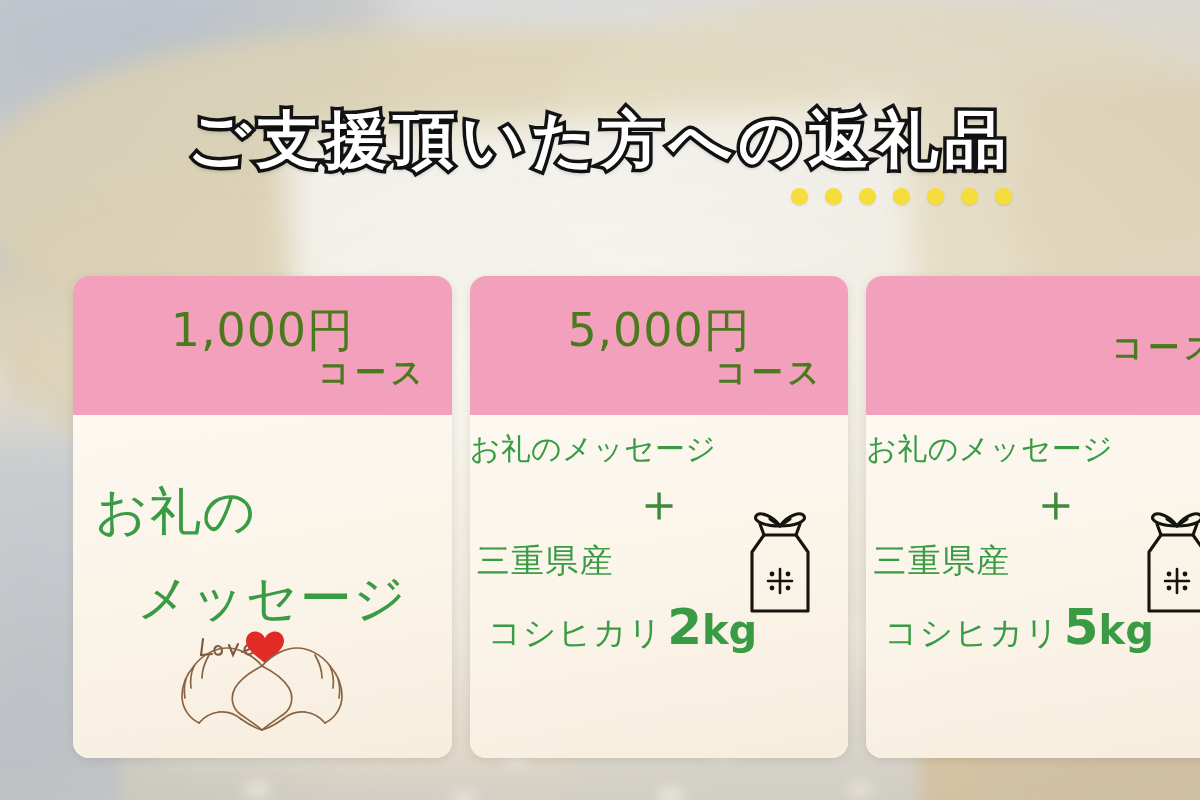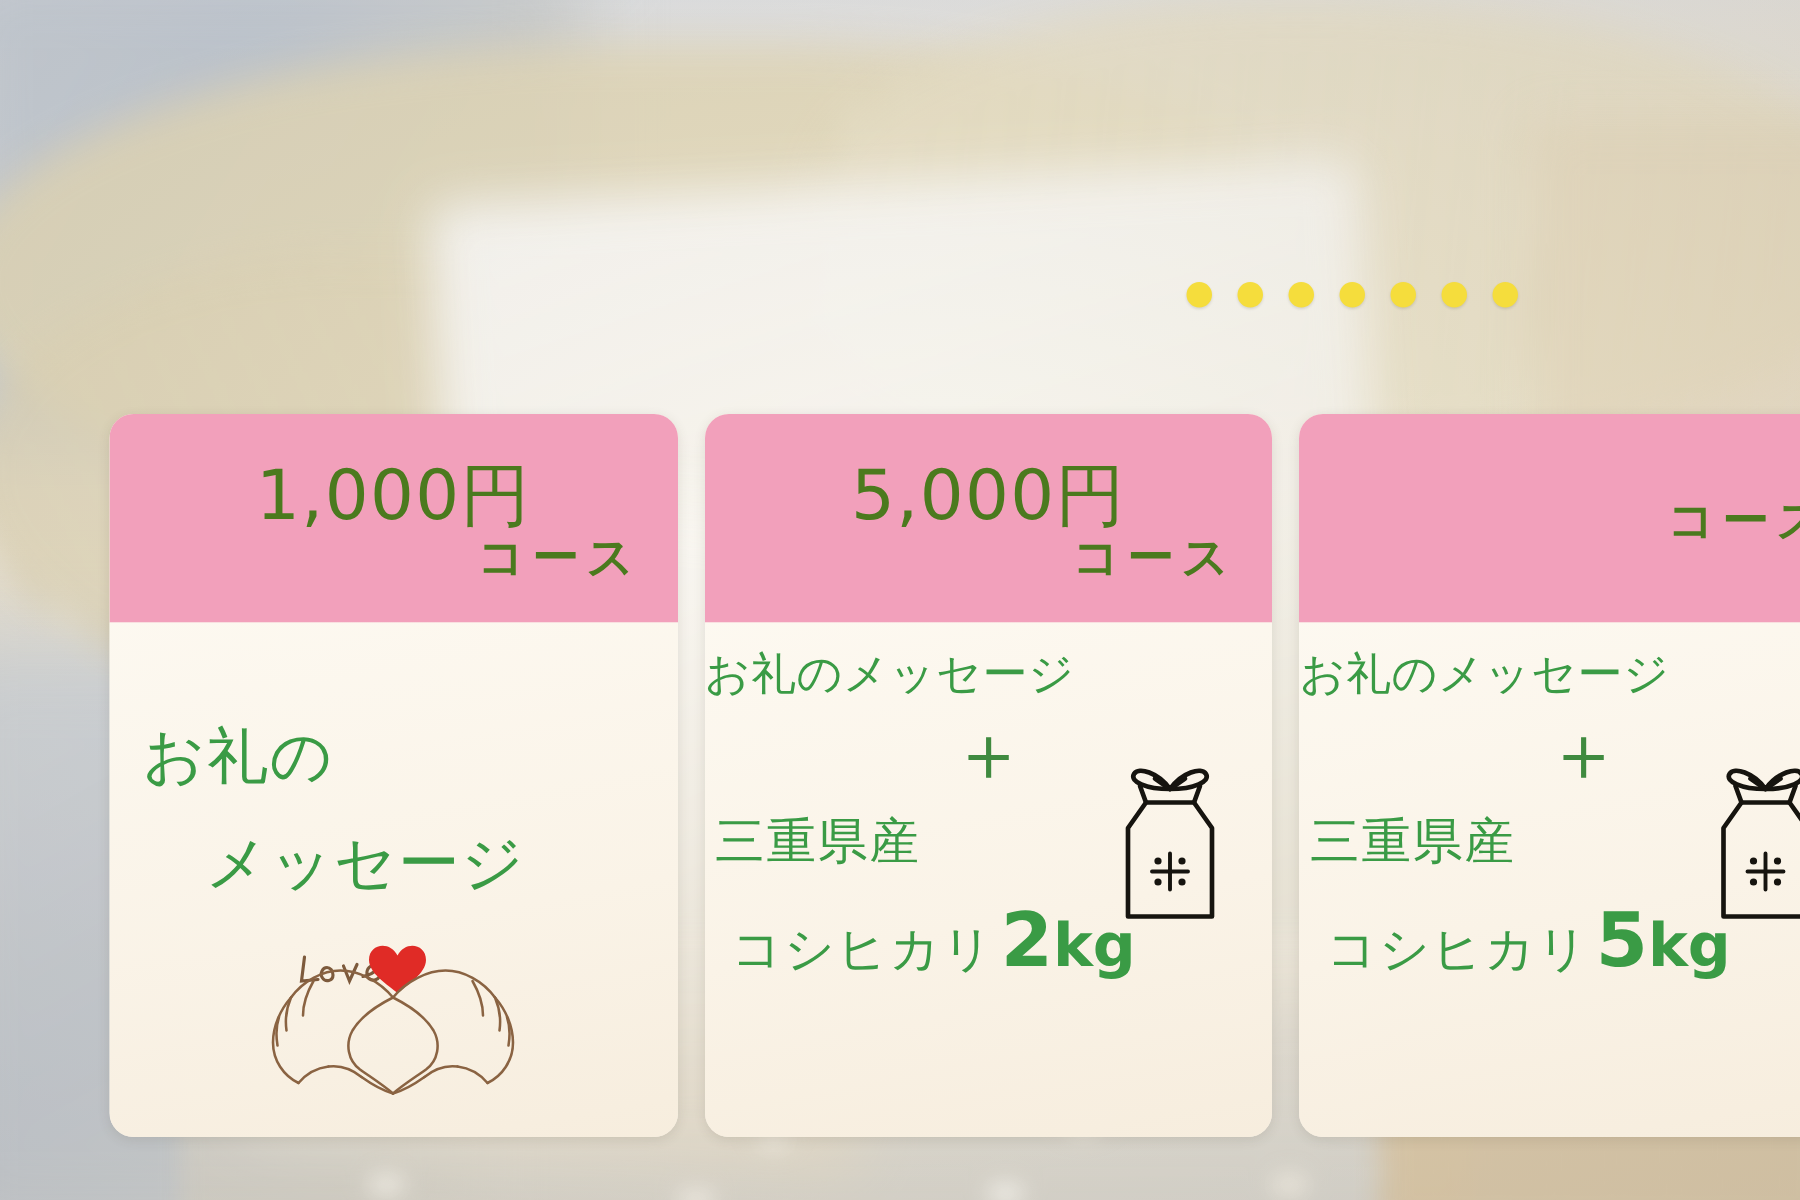--- a/index.html
+++ b/index.html
@@ -165,21 +165,21 @@
     flex:1;
     background:linear-gradient(170deg, rgba(253,249,241,.90) 0%, rgba(250,243,231,.88) 55%, rgba(246,236,220,.88) 100%);
     position:relative;
     display:flex; flex-direction:column;
   }
 
   
   .c1-text {
     color:#3a9b45;
     font-family:"DejaVu Sans","Liberation Sans",sans-serif;
-    font-size:41px; line-height:1.42;
+    font-size:52px; line-height:1.42;
     padding:60px 0 0 22px;
     letter-spacing:.02em;
   }
   .c1-text .l2 { display:block; padding-left:42px;margin-top:13px; }
   .c1-art { position:absolute; left:50%; transform:translateX(-50%); bottom:8px; }
 
   
   .rowline {
     color:#3a9b45;
     font-family:"DejaVu Sans","Liberation Sans",sans-serif;
@@ -207,20 +207,21 @@
   <div class="bg-layer bg-straw3"></div>
   <div class="bg-layer bg-white-block"></div>
   <div class="bg-layer bg-white-block2"></div>
   <div class="bg-layer bg-grains"></div>
   <div class="bg-layer bg-basket"></div>
   <div class="bg-layer bg-basket2"></div>
   <div class="bg-layer bg-vignette"></div>
 </div>
 
 <div id="title-wrap">
+  <div id="title">ご支援頂いた方への返礼品</div>
   <div id="dots">
     <span class="dot"></span>
     <span class="dot"></span>
     <span class="dot"></span>
     <span class="dot"></span>
     <span class="dot"></span>
     <span class="dot"></span>
     <span class="dot"></span>
   </div>
 </div>

